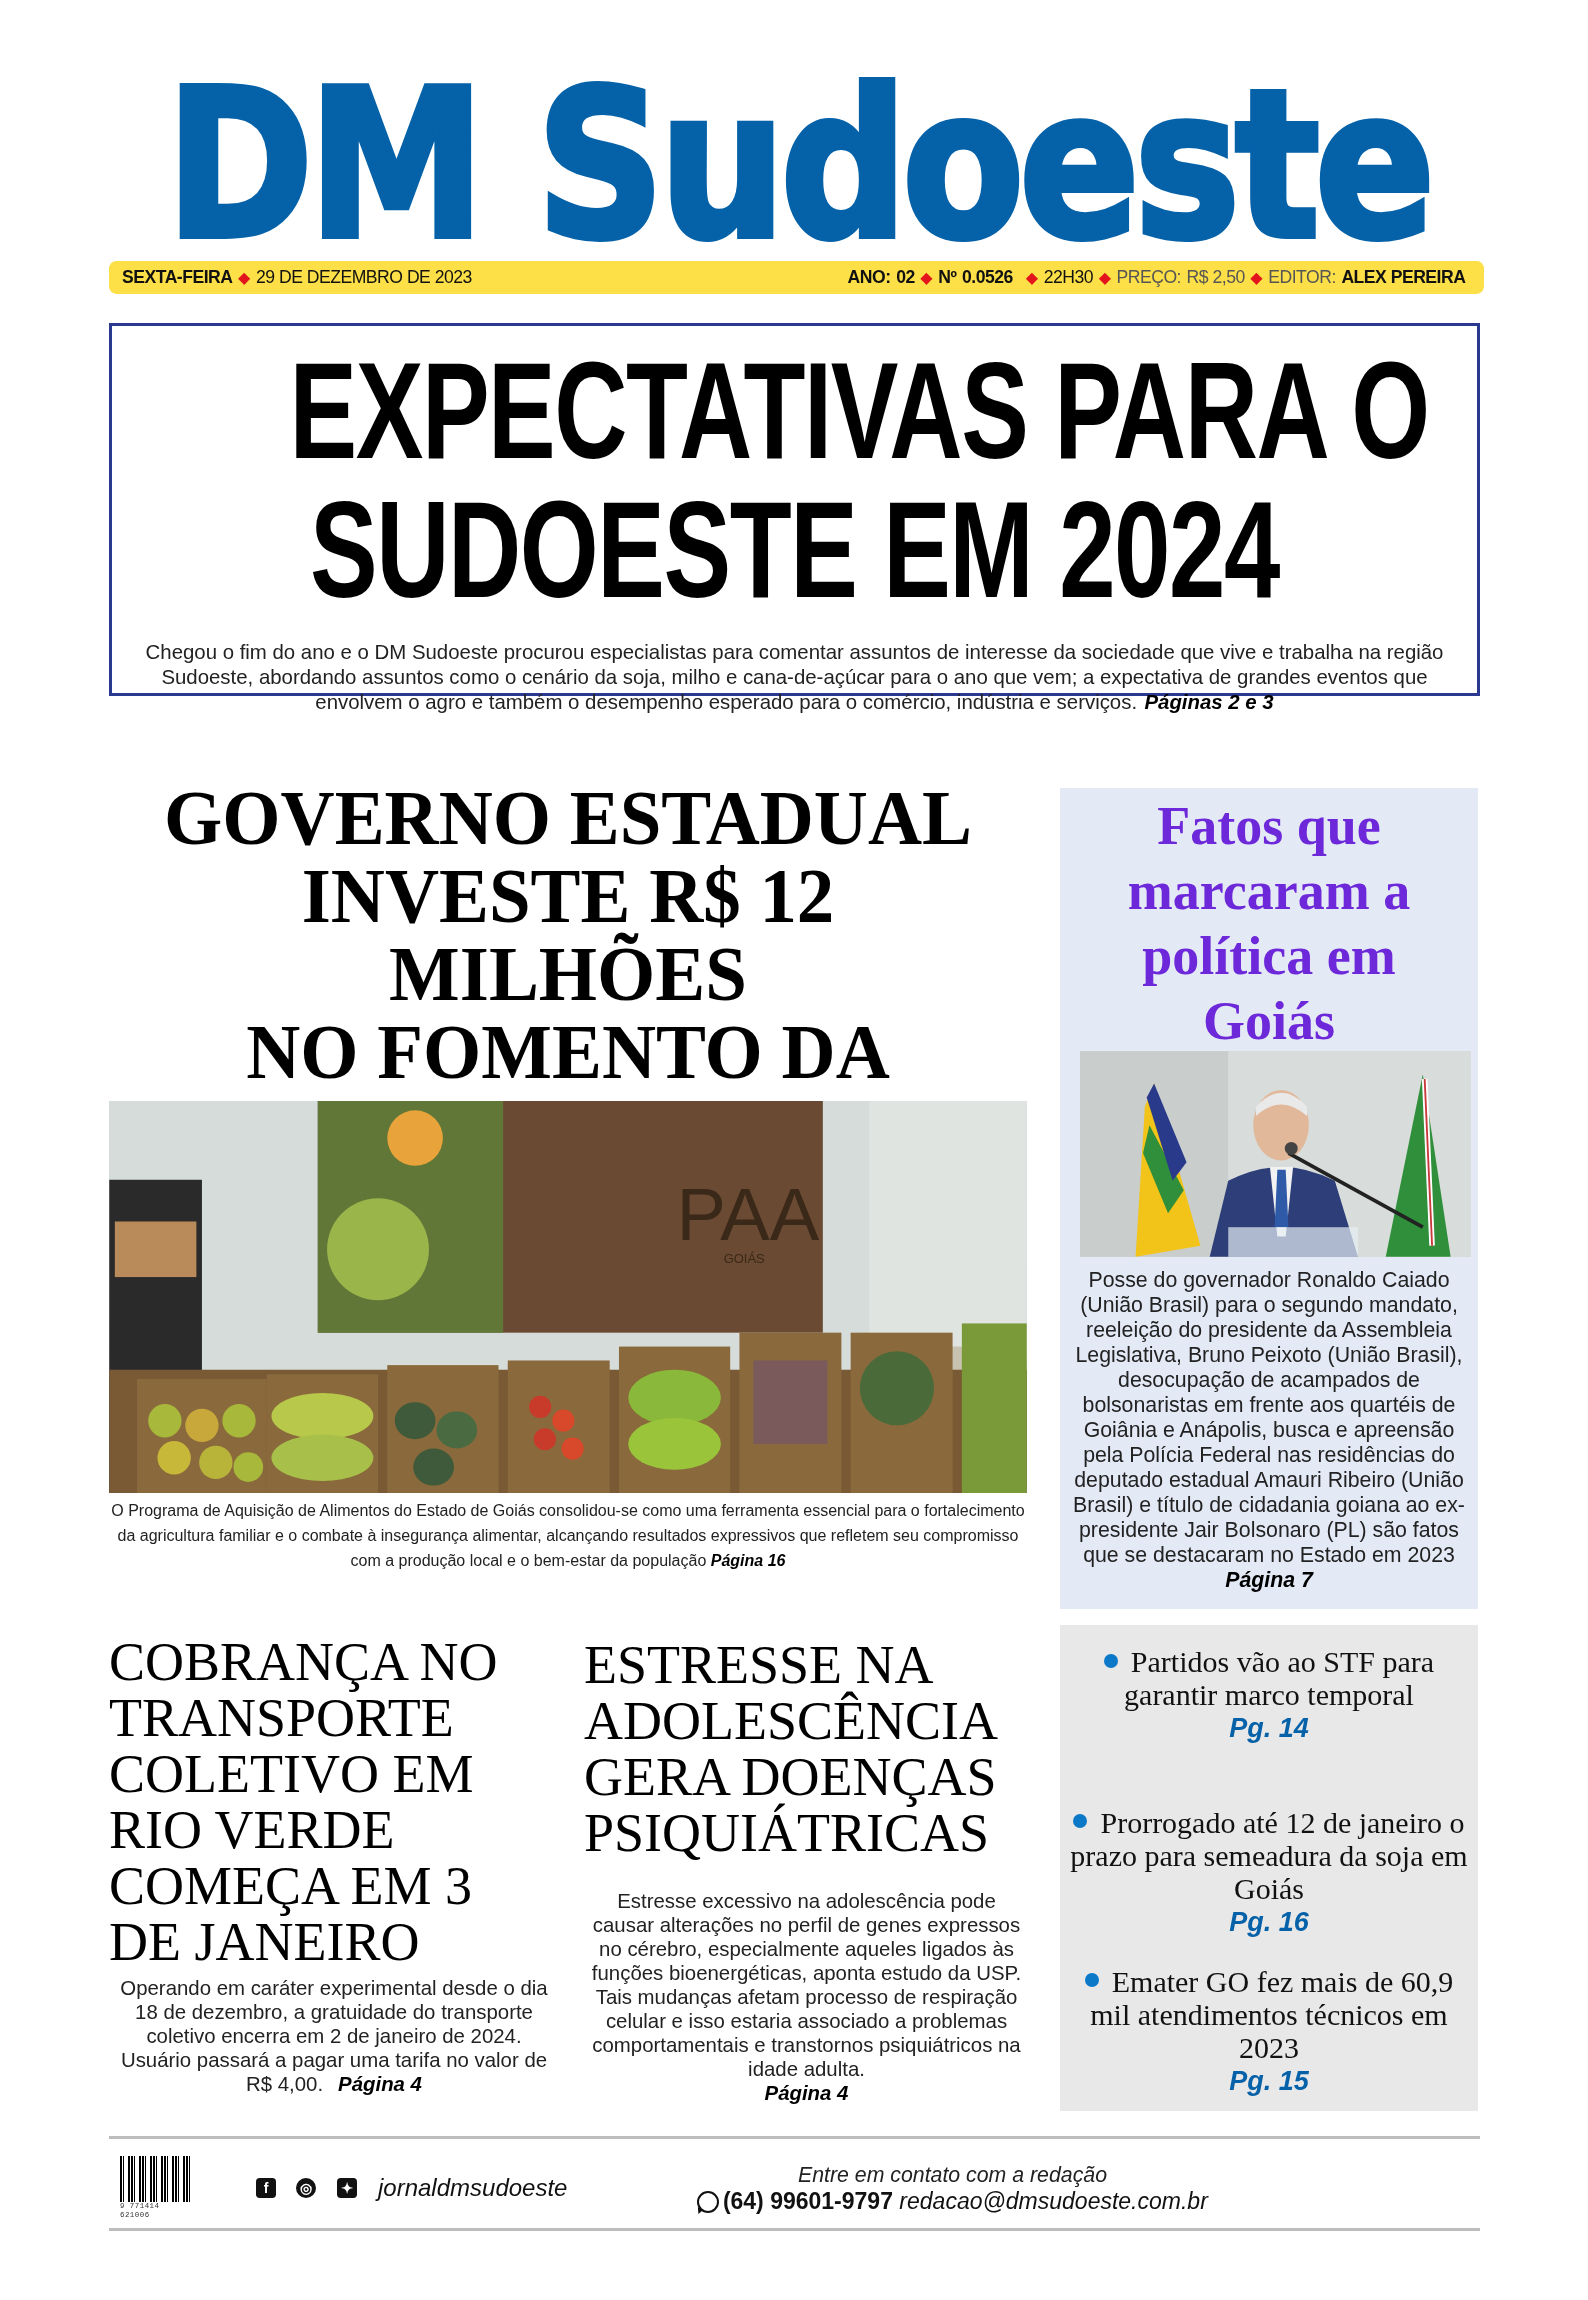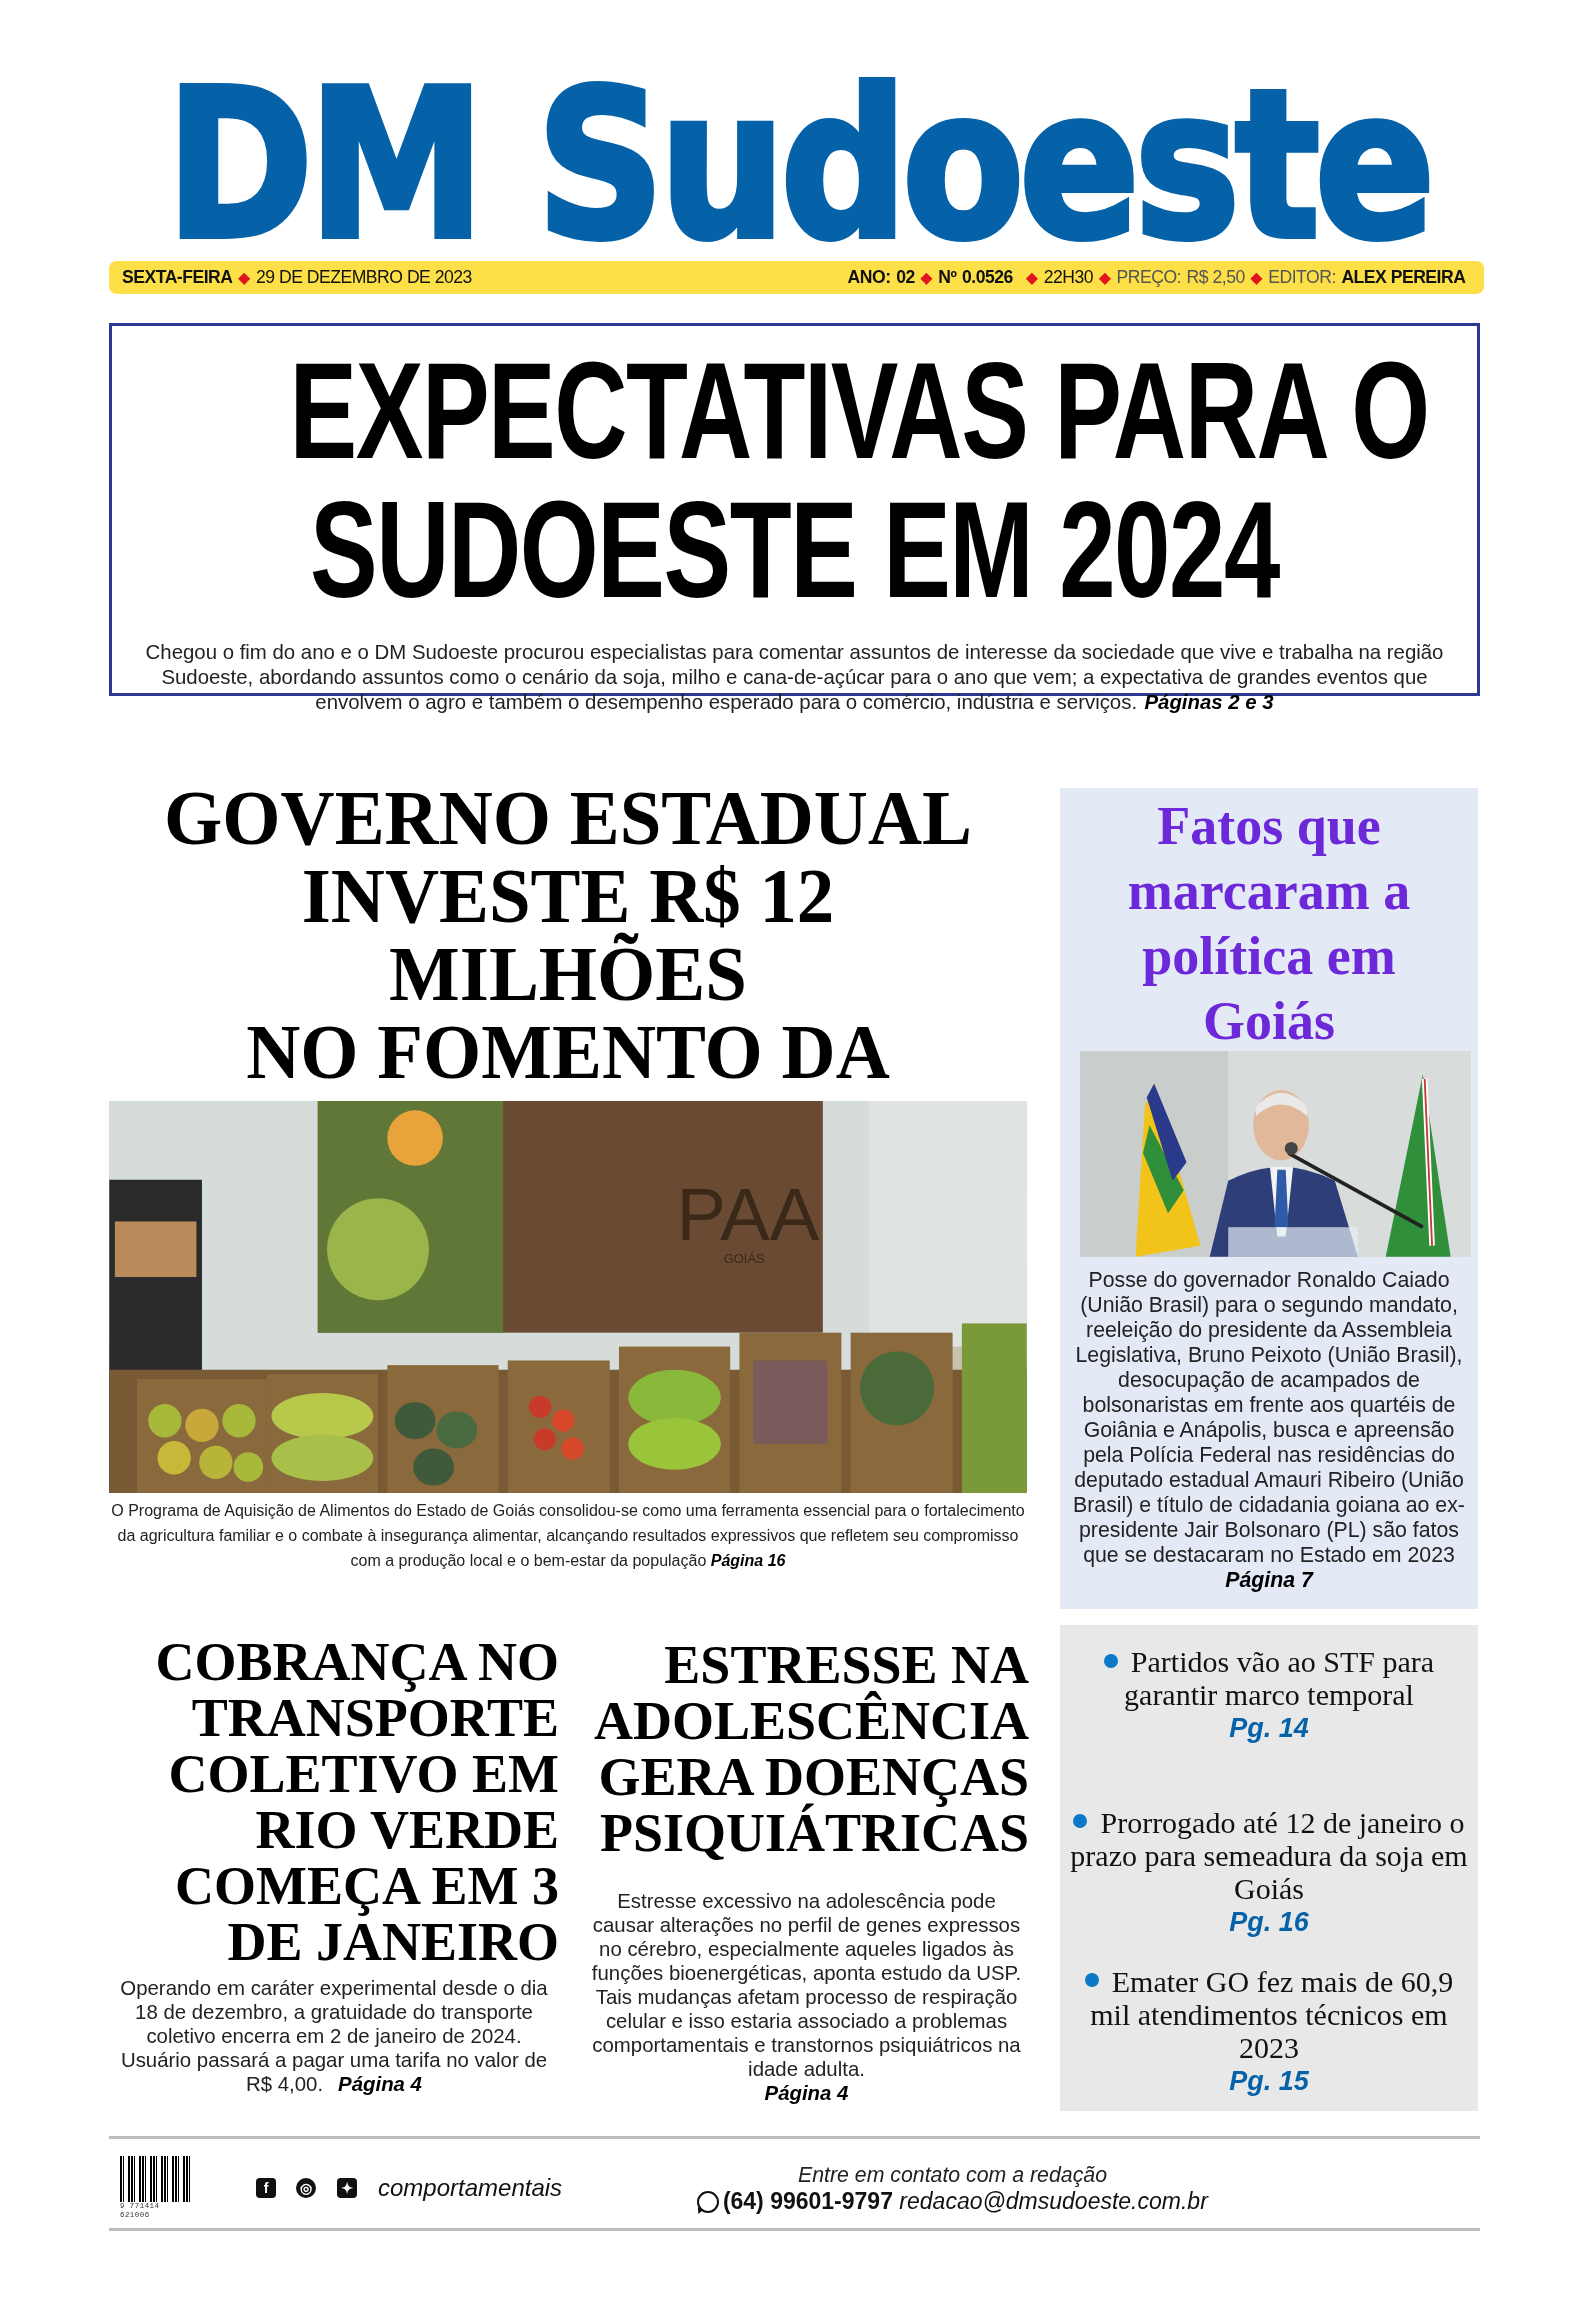--- a/index.html
+++ b/index.html
@@ -101,21 +101,21 @@
     display: inline-block; width: 14px; height: 14px; border-radius: 50%;
     background: #0B78C8; margin-right: 13px; vertical-align: 4.6px;
   }
   .note .pg {
     display: block; font-family: "Liberation Sans", sans-serif; font-weight: 700;
     font-style: italic; color: #0561A8; font-size: 27px; line-height: 35px;
   }
 
   
   .story-title {
-    text-align: right; font-family: "Liberation Serif", serif; font-weight: 700;
+    text-align: left; font-family: "Liberation Serif", serif; font-weight: 400;
     font-size: 54px; line-height: 56px; color: #000;
   }
   .story-body {
     text-align: center; font-size: 20.4px; line-height: 24px; color: #222;
   }
   #transp { left: 109px; top: 1634px; width: 450px; }
   #transp-body { left: 109px; top: 1976px; width: 450px; }
   #estr { left: 584px; top: 1637px; width: 445px; }
   #estr-body { left: 584px; top: 1889px; width: 445px; }
 
@@ -328,21 +328,21 @@
 
 <div class="abs rule" style="top:2136px"></div>
 <div id="footer" class="abs">
   <div id="barcode">
     <div class="bars"></div>
     <div class="num">9 771414 621006</div>
   </div>
   <div class="social" style="left:147px">f</div>
   <div class="social round" style="left:187px">◎</div>
   <div class="social" style="left:228px">✦</div>
-  <div id="handle">comportamentais</div>
+  <div id="handle">jornaldmsudoeste</div>
   <div id="contact">
     <div id="contact-label">Entre em contato com a redação</div>
     <div id="contact-line">
       <span id="wa-icon"></span><span class="phone">(64) 99601-9797</span>
       <span class="email">redacao@dmsudoeste.com.br</span>
     </div>
   </div>
 </div>
 <div class="abs rule" style="top:2228px"></div>
 

